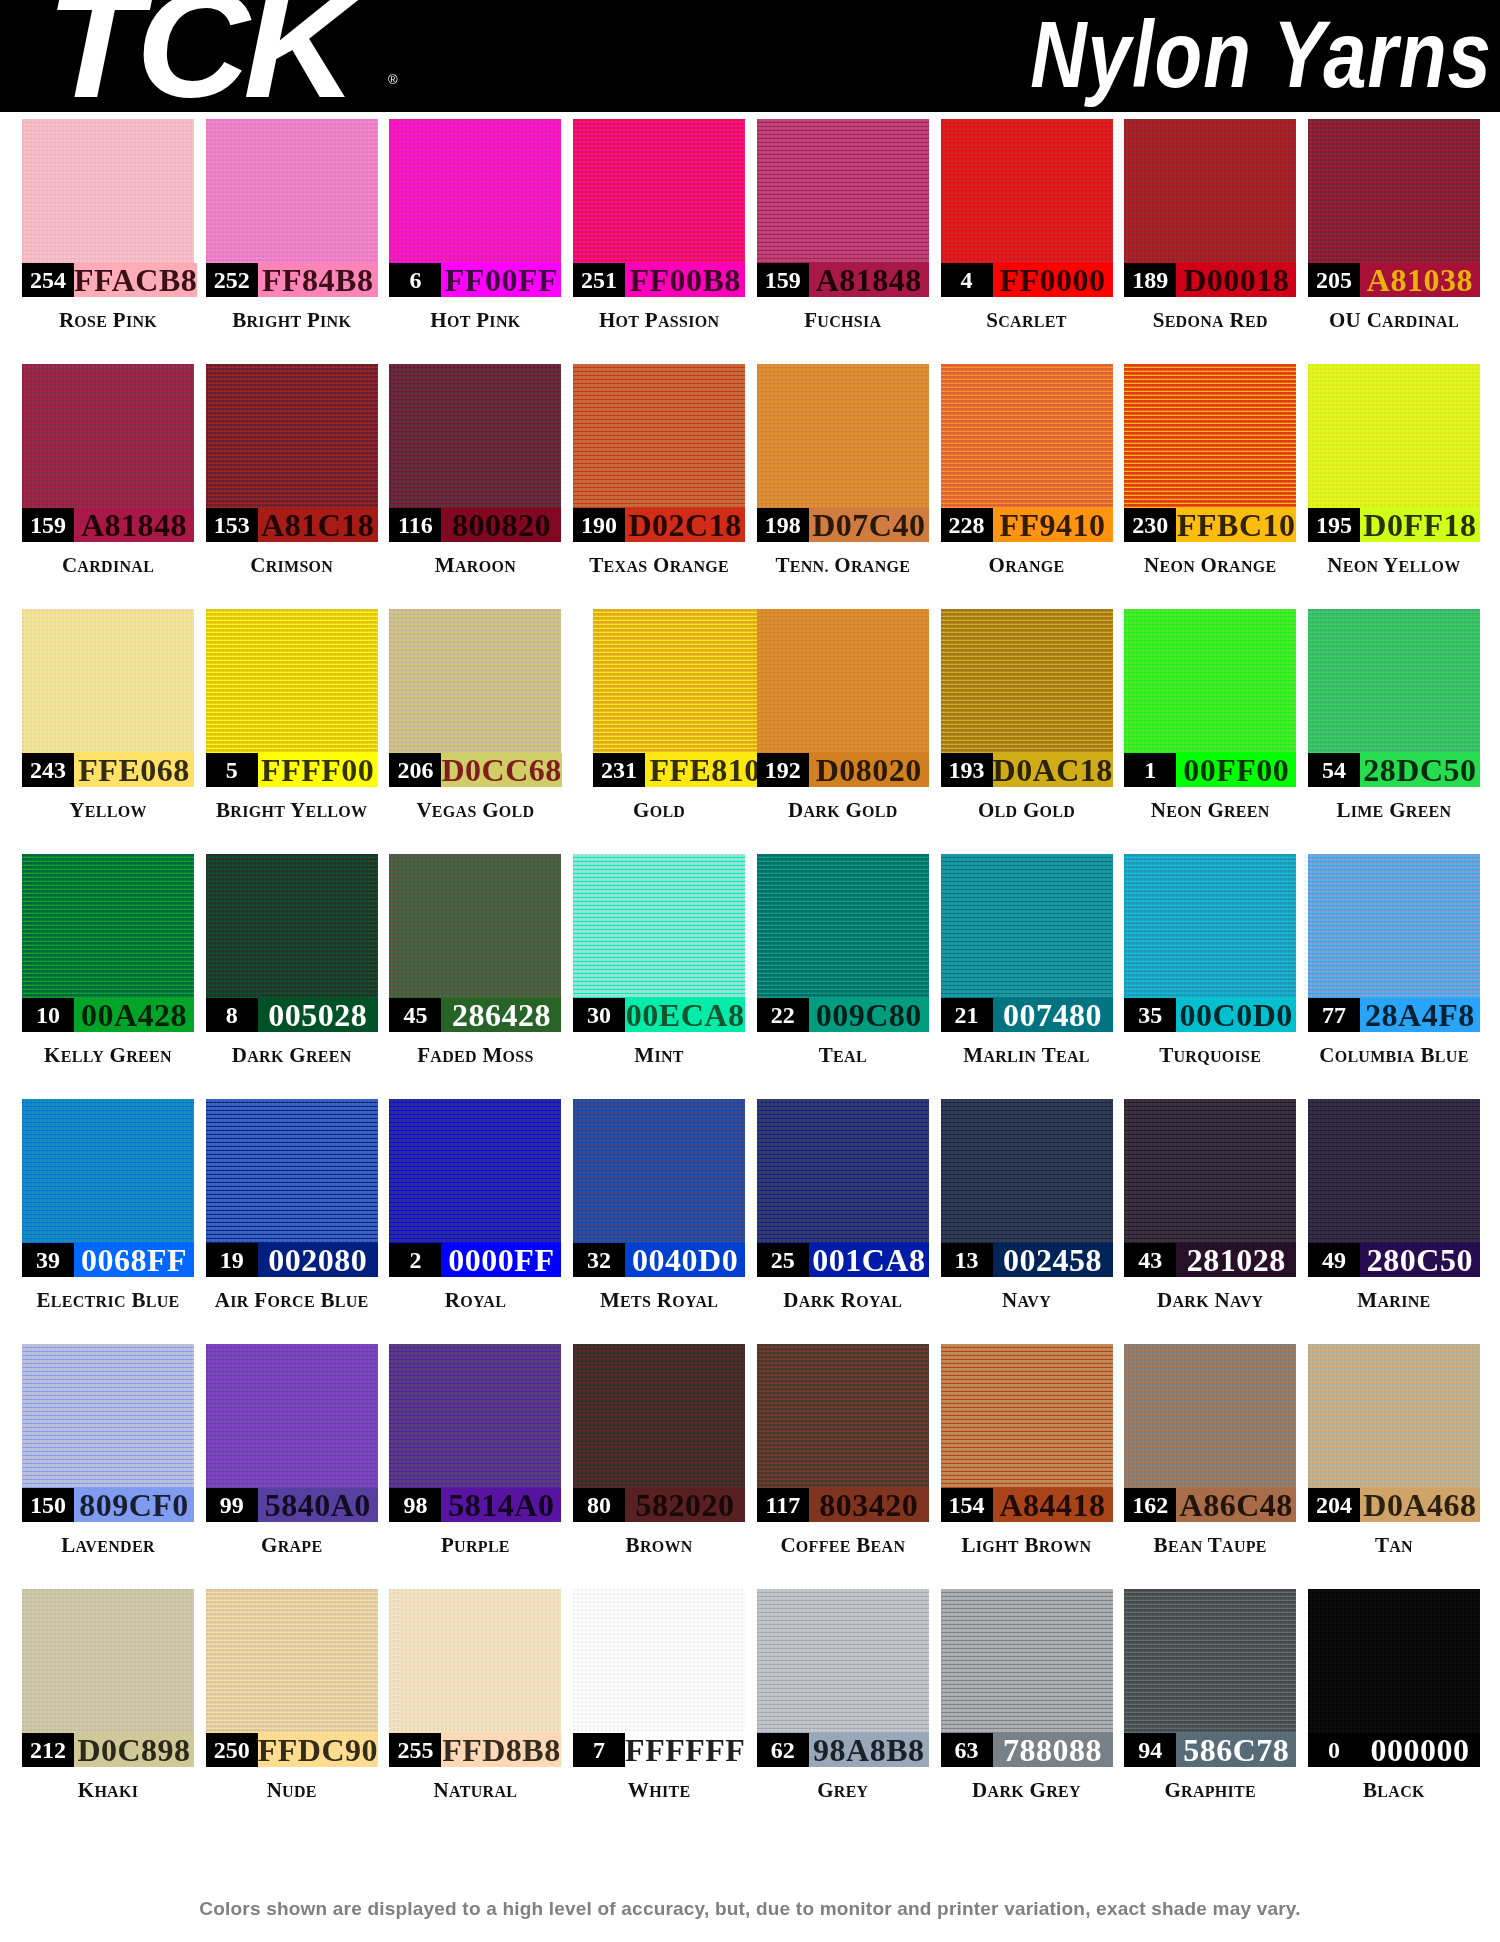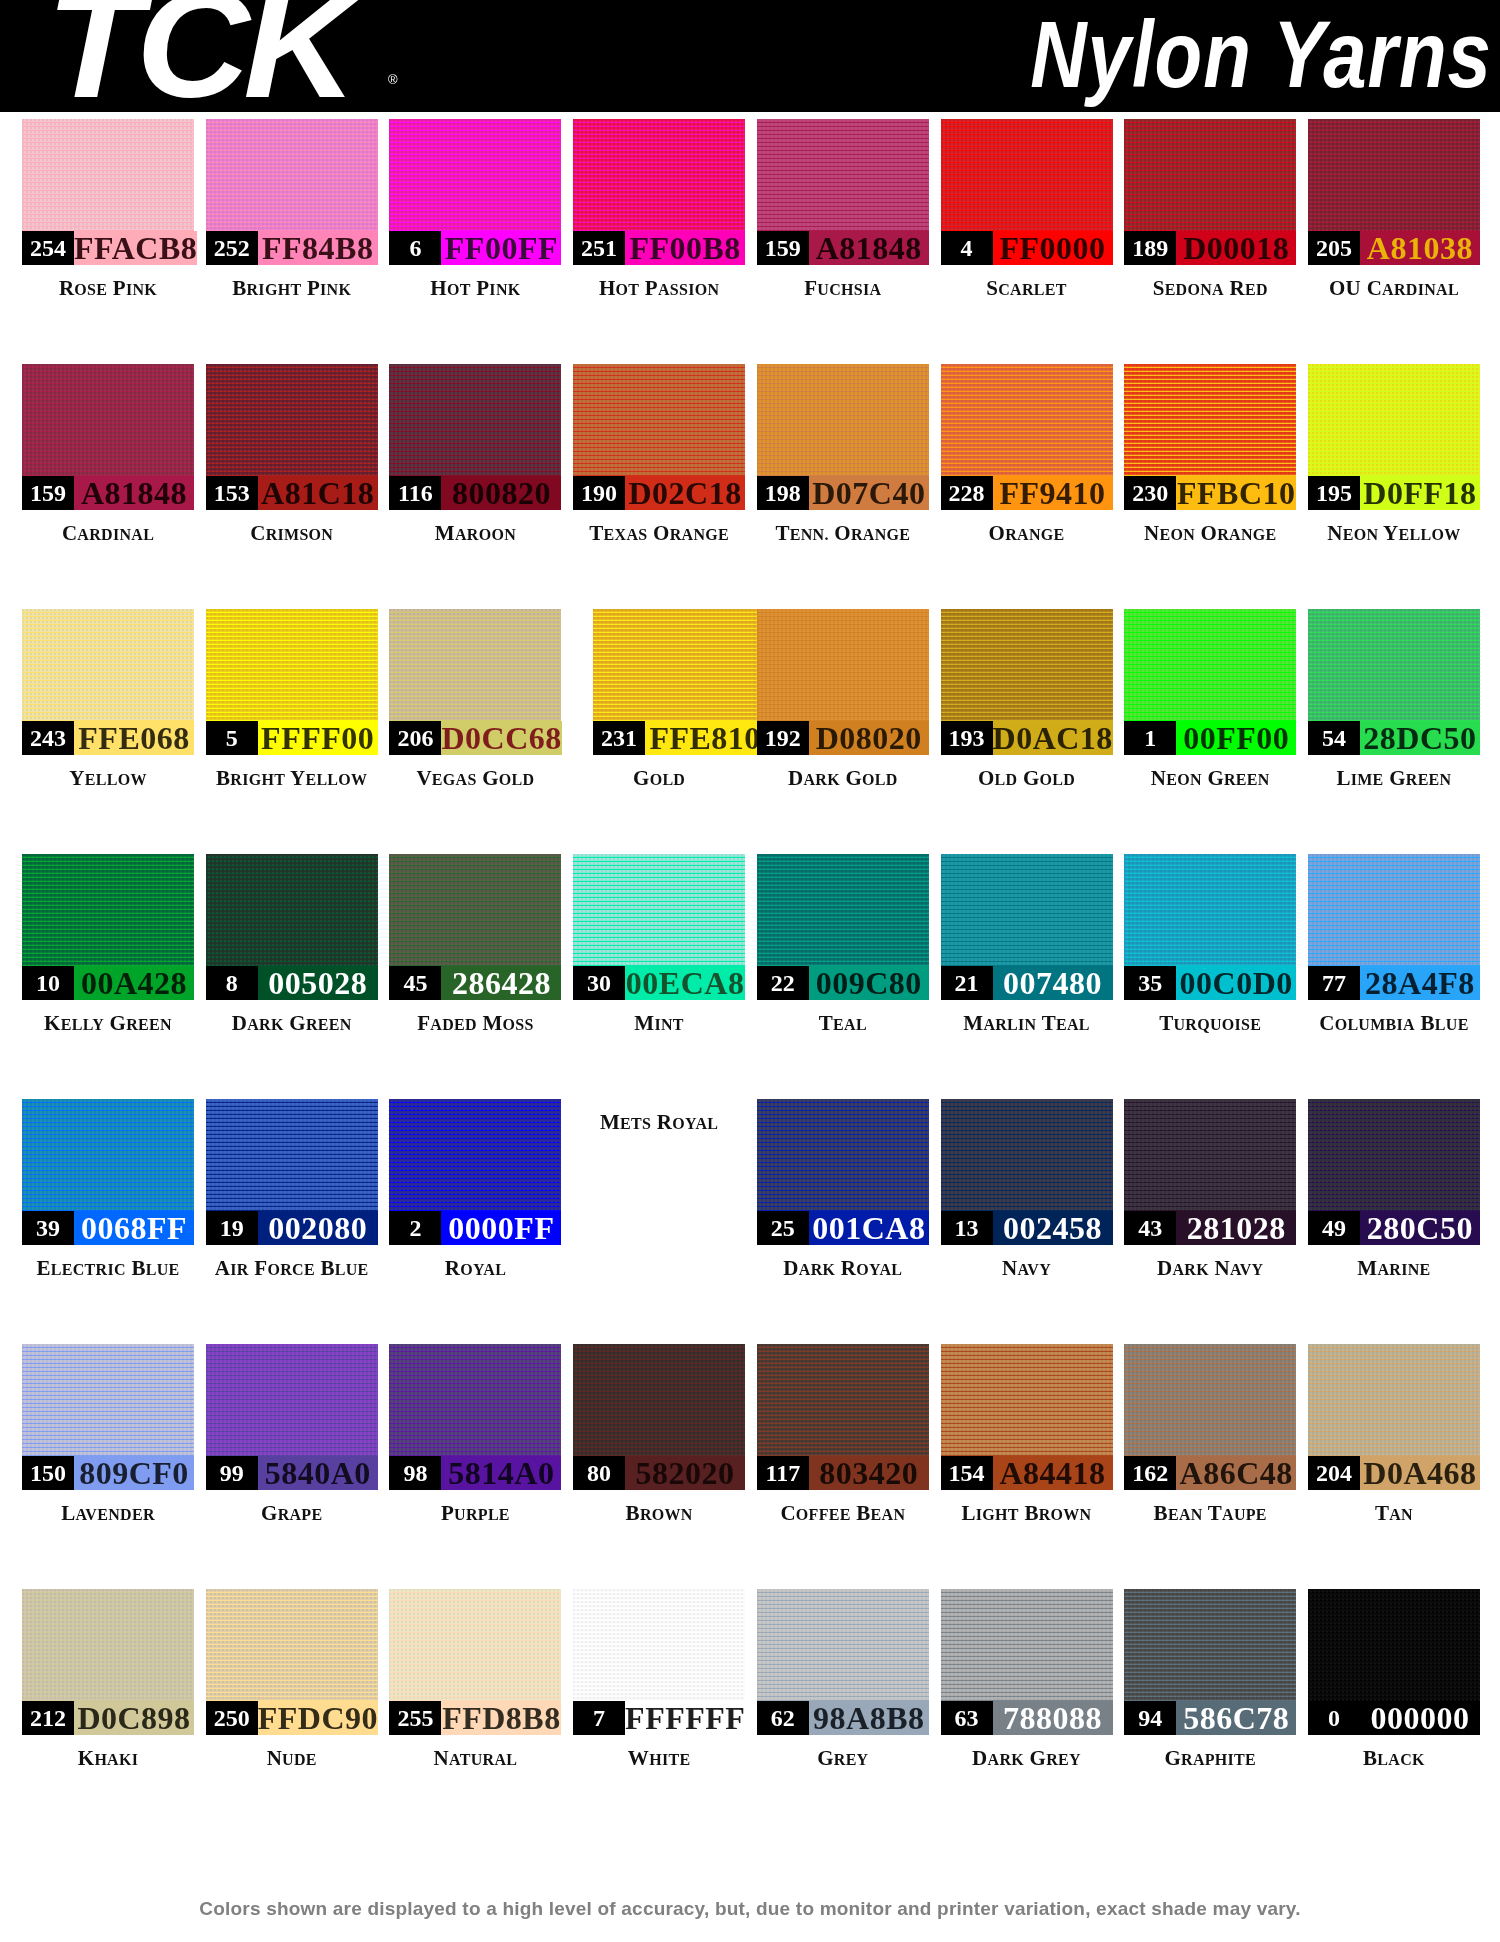--- a/index.html
+++ b/index.html
@@ -80,21 +80,21 @@
   }
   .swatch-cell {
     width: 172px;
     display: flex;
     flex-direction: column;
     align-items: center;
   }
   .swatch-box {
     position: relative;
     width: 172px;
-    height: 146px;
+    height: 178px;
     box-sizing: border-box;
     display: flex;
     flex-direction: column;
     justify-content: flex-end;
     background-image:
       radial-gradient(circle at 1px 1px, rgba(0,0,0,0.055) 0.7px, transparent 0.8px),
       radial-gradient(circle at 3px 3px, rgba(255,255,255,0.05) 0.7px, transparent 0.8px);
     background-size: 4px 4px, 4px 4px;
   }
   .swatch-labelbar {
@@ -485,20 +485,26 @@
       <div class="swatch-cell">
         <div class="swatch-box" style="background-color: rgb(0, 0, 255); background-image: radial-gradient(circle at 1px 1px, rgba(0, 0, 0, 0.05) 0.7px, transparent 0.8px), radial-gradient(circle at 3px 3px, rgba(255, 255, 255, 0.05) 0.7px, transparent 0.8px), linear-gradient(rgb(44, 44, 144) 0%, rgb(44, 44, 144) 58%, rgb(0, 0, 255) 80%, rgb(0, 0, 255) 100%);">
           <div class="swatch-labelbar">
             <div class="swatch-code">2</div>
             <div class="swatch-hex" style="background-color: rgb(0, 0, 255); color: rgb(255, 255, 255);">0000FF</div>
           </div>
         </div>
         <div class="swatch-name"><span class="w"><span class="lead">R</span><span class="rest">OYAL</span></span></div>
       </div>
       <div class="swatch-cell">
+        <div class="swatch-box" style="background-color: rgb(0, 64, 208); background-image: radial-gradient(circle at 1px 1px, rgba(0, 0, 0, 0.05) 0.7px, transparent 0.8px), radial-gradient(circle at 3px 3px, rgba(255, 255, 255, 0.05) 0.7px, transparent 0.8px), linear-gradient(rgb(60, 76, 128) 0%, rgb(60, 76, 128) 58%, rgb(0, 64, 208) 80%, rgb(0, 64, 208) 100%);">
+          <div class="swatch-labelbar">
+            <div class="swatch-code">32</div>
+            <div class="swatch-hex" style="background-color: rgb(0, 64, 208); color: rgb(255, 255, 255);">0040D0</div>
+          </div>
+        </div>
         <div class="swatch-name"><span class="w"><span class="lead">M</span><span class="rest">ETS</span></span> <span class="w"><span class="lead">R</span><span class="rest">OYAL</span></span></div>
       </div>
       <div class="swatch-cell">
         <div class="swatch-box" style="background-color: rgb(0, 28, 168); background-image: radial-gradient(circle at 1px 1px, rgba(0, 0, 0, 0.05) 0.7px, transparent 0.8px), radial-gradient(circle at 3px 3px, rgba(255, 255, 255, 0.05) 0.7px, transparent 0.8px), linear-gradient(rgb(58, 60, 96) 0%, rgb(58, 60, 96) 58%, rgb(0, 28, 168) 80%, rgb(0, 28, 168) 100%);">
           <div class="swatch-labelbar">
             <div class="swatch-code">25</div>
             <div class="swatch-hex" style="background-color: rgb(0, 28, 168); color: rgb(255, 255, 255);">001CA8</div>
           </div>
         </div>
         <div class="swatch-name"><span class="w"><span class="lead">D</span><span class="rest">ARK</span></span> <span class="w"><span class="lead">R</span><span class="rest">OYAL</span></span></div>

